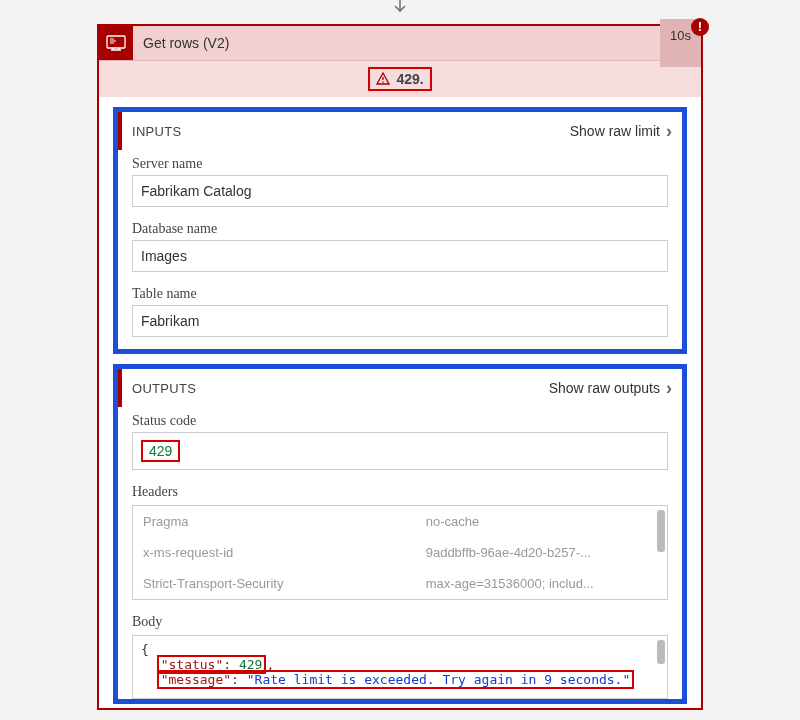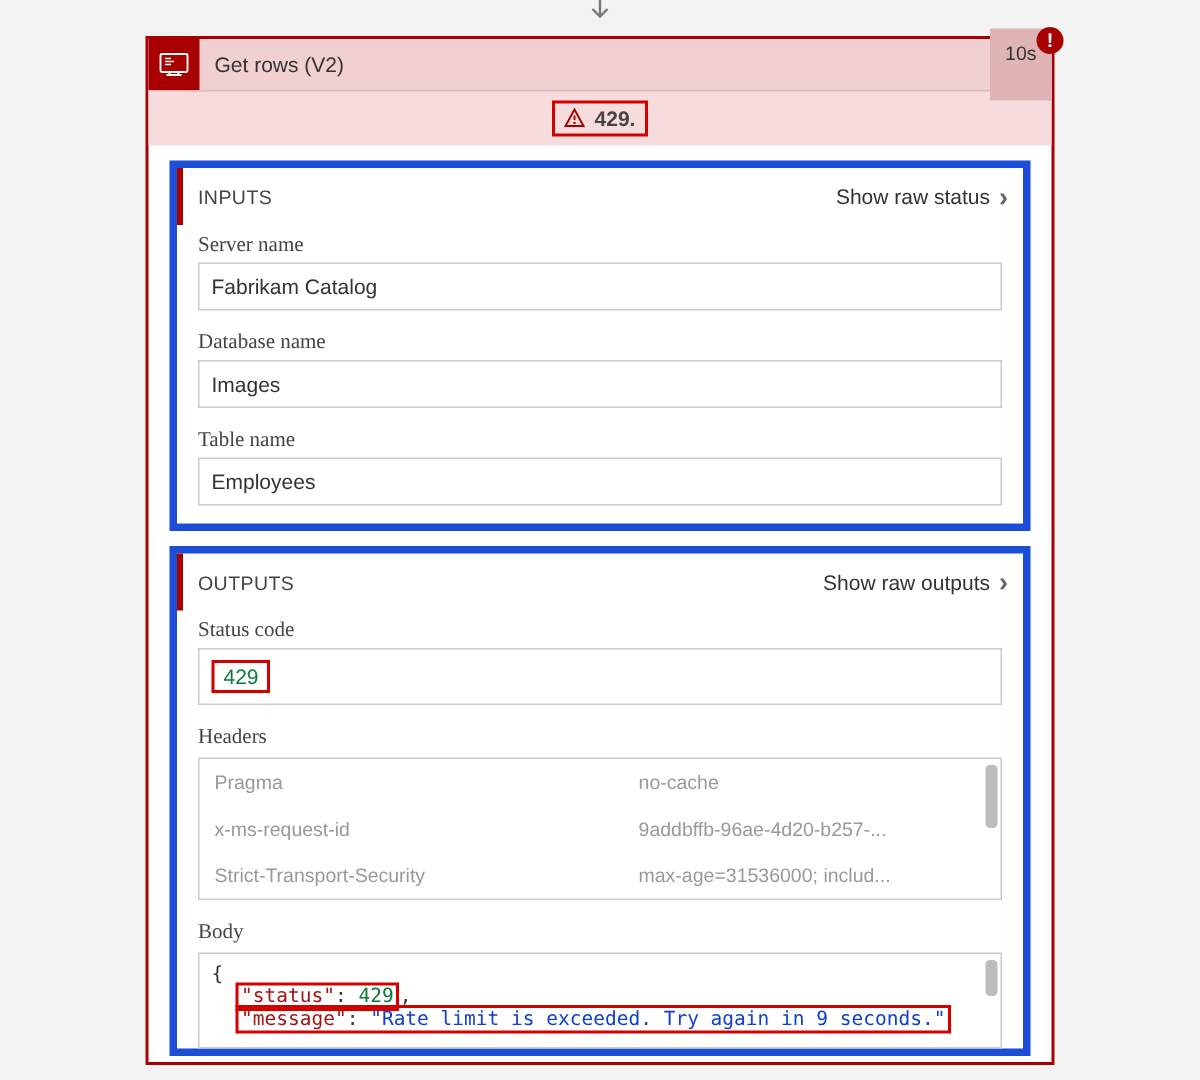--- a/index.html
+++ b/index.html
@@ -229,35 +229,35 @@
         </svg>
         <span>429.</span>
       </span>
     </div>
 
     <div class="section">
       <div class="panel">
         <div class="panel-hd">
           <div class="panel-title">INPUTS</div>
           <div class="panel-link">
-            <span>Show raw status</span>
+            <span>Show raw limit</span>
             <span class="chev">›</span>
           </div>
         </div>
         <div class="field">
           <div class="field-label">Server name</div>
           <div class="field-value">Fabrikam Catalog</div>
         </div>
         <div class="field">
           <div class="field-label">Database name</div>
           <div class="field-value">Images</div>
         </div>
         <div class="field" style="padding-bottom:12px;">
           <div class="field-label">Table name</div>
-          <div class="field-value">Employees</div>
+          <div class="field-value">Fabrikam</div>
         </div>
       </div>
     </div>
 
     <div class="section" style="padding-top:6px;">
       <div class="panel" style="padding-bottom:0;">
         <div class="panel-hd">
           <div class="panel-title">OUTPUTS</div>
           <div class="panel-link">
             <span>Show raw outputs</span>

